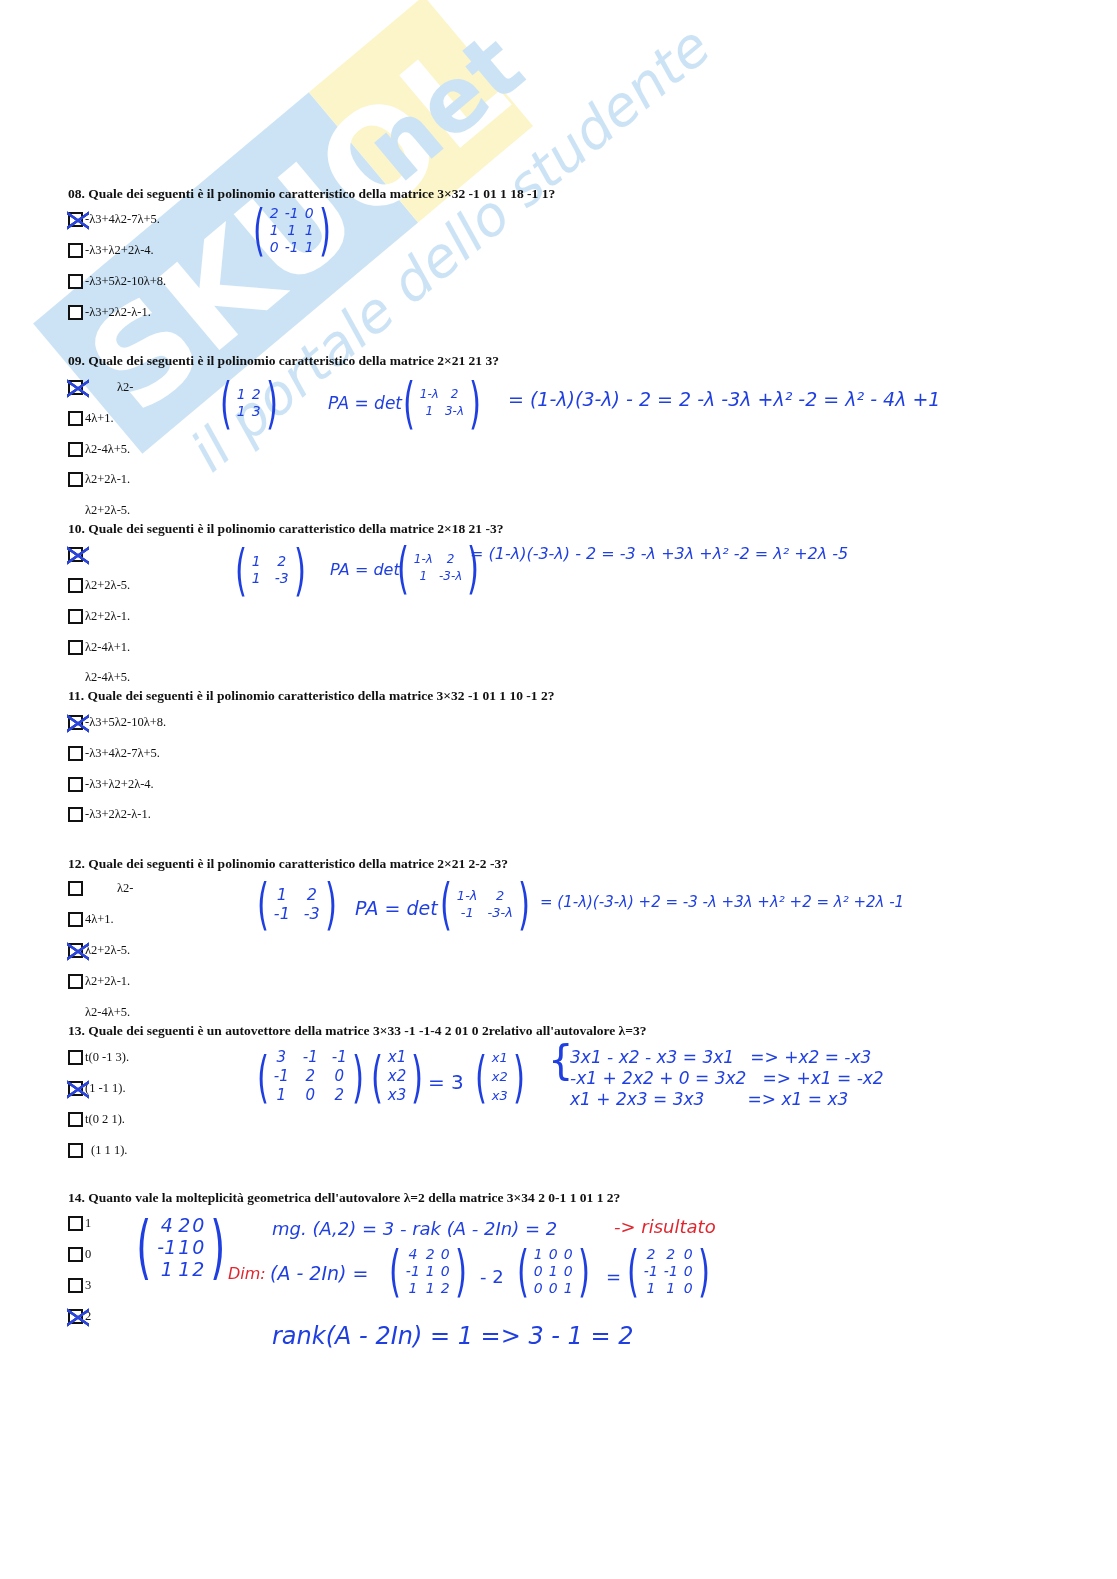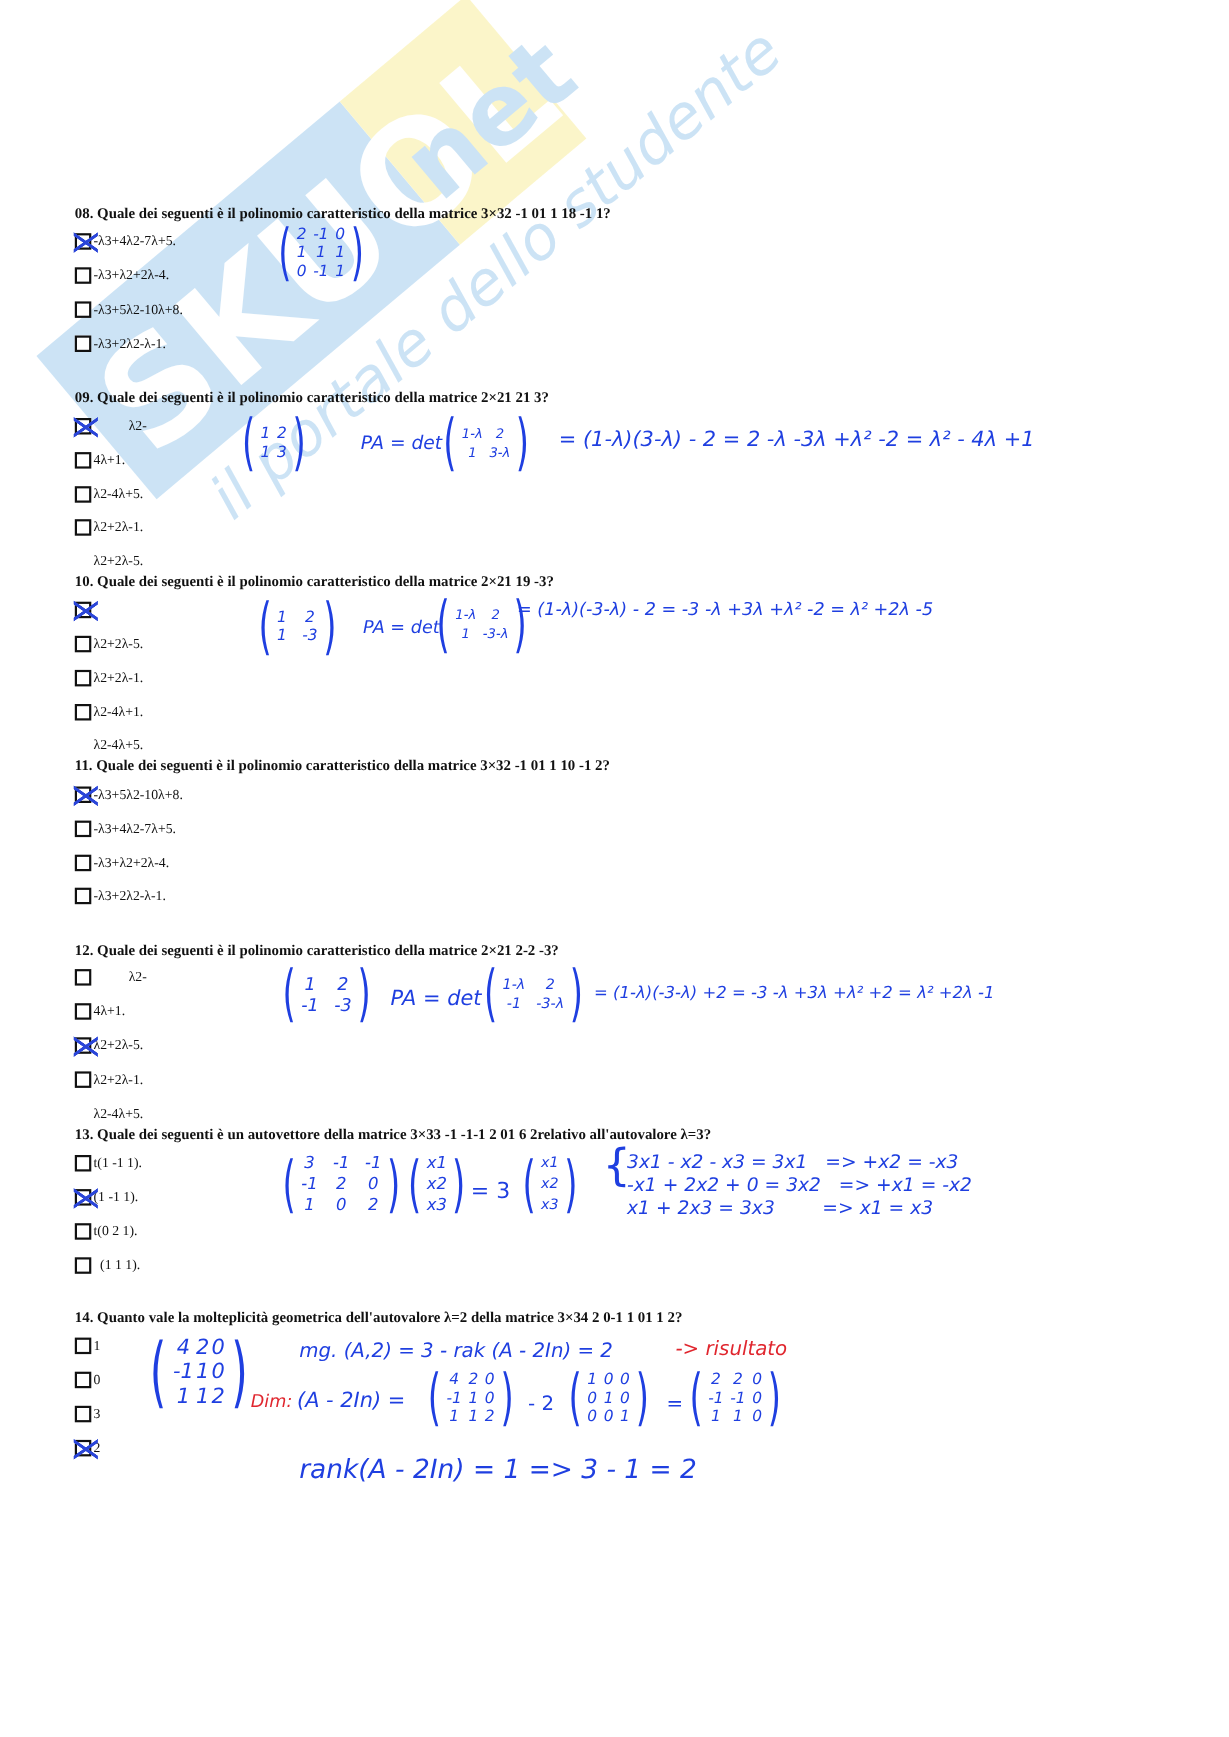--- a/index.html
+++ b/index.html
@@ -100,21 +100,21 @@
   <div class="grid" style="grid-template-columns:repeat(2,auto);font-size:12px">
     <span>1-λ</span>
       <span>2</span>
     <span>1</span>
       <span>3-λ</span>
   </div>
   <span class="paren">)</span>
 </div>
 <div class="hw" style="left:508px;top:388px;font-size:19px">= (1-λ)(3-λ) - 2 = 2 -λ -3λ +λ² -2 = λ² - 4λ +1</div>
 
-<div class="q-title" style="top:521px">10. Quale dei seguenti è il polinomio caratteristico della matrice 2×21 19 -3?</div>
+<div class="q-title" style="top:521px">10. Quale dei seguenti è il polinomio caratteristico della matrice 2×18 21 -3?</div>
 <div class="opt" style="top:547px">
     <span class="box checked"></span>
     <span></span>
   </div>
 <div class="opt" style="top:578px">
     <span class="box"></span>
     <span>λ2+2λ-5.</span>
   </div>
 <div class="opt" style="top:609px">
     <span class="box"></span>
@@ -200,24 +200,24 @@
   <div class="grid" style="grid-template-columns:repeat(2,auto);font-size:13px;gap:0 10px">
     <span>1-λ</span>
       <span>2</span>
     <span>-1</span>
       <span>-3-λ</span>
   </div>
   <span class="paren">)</span>
 </div>
 <div class="hw" style="left:540px;top:893px;font-size:15px">= (1-λ)(-3-λ) +2 = -3 -λ +3λ +λ² +2 = λ² +2λ -1</div>
 
-<div class="q-title" style="top:1023px">13. Quale dei seguenti è un autovettore della matrice 3×33 -1 -1-1 2 01 6 2relativo all'autovalore λ=3?</div>
+<div class="q-title" style="top:1023px">13. Quale dei seguenti è un autovettore della matrice 3×33 -1 -1-4 2 01 0 2relativo all'autovalore λ=3?</div>
 <div class="opt" style="top:1050px">
     <span class="box"></span>
-    <span>t(1 -1 1).</span>
+    <span>t(0 -1 3).</span>
   </div>
 <div class="opt" style="top:1081px">
     <span class="box checked"></span>
     <span>(1 -1 1).</span>
   </div>
 <div class="opt" style="top:1112px">
     <span class="box"></span>
     <span>t(0 2 1).</span>
   </div>
 <div class="opt" style="top:1143px">

